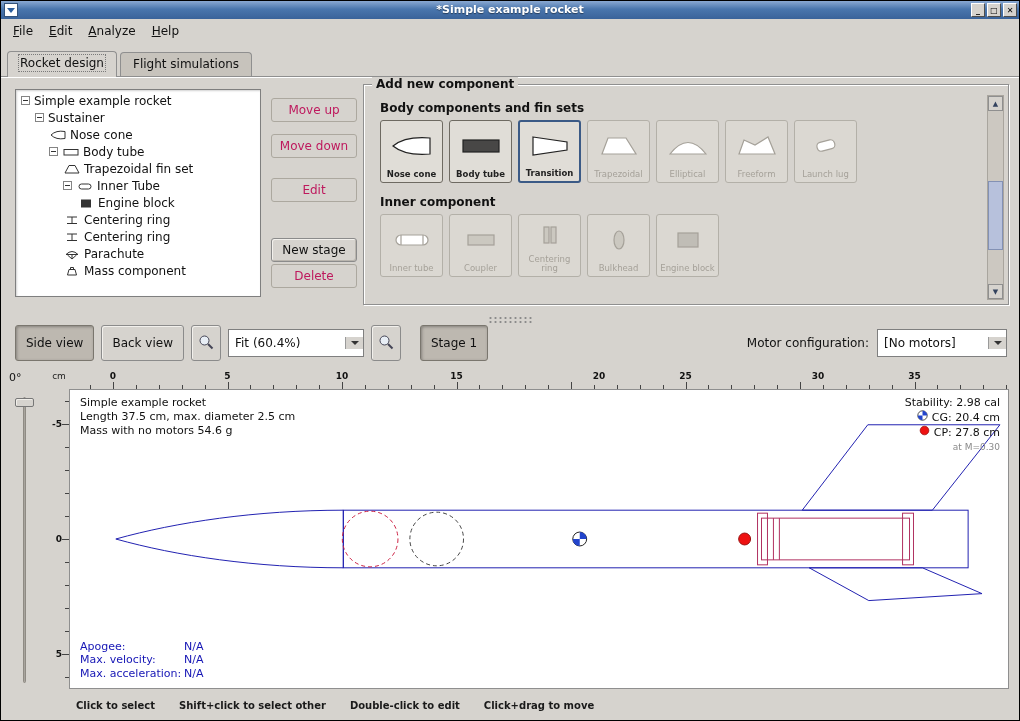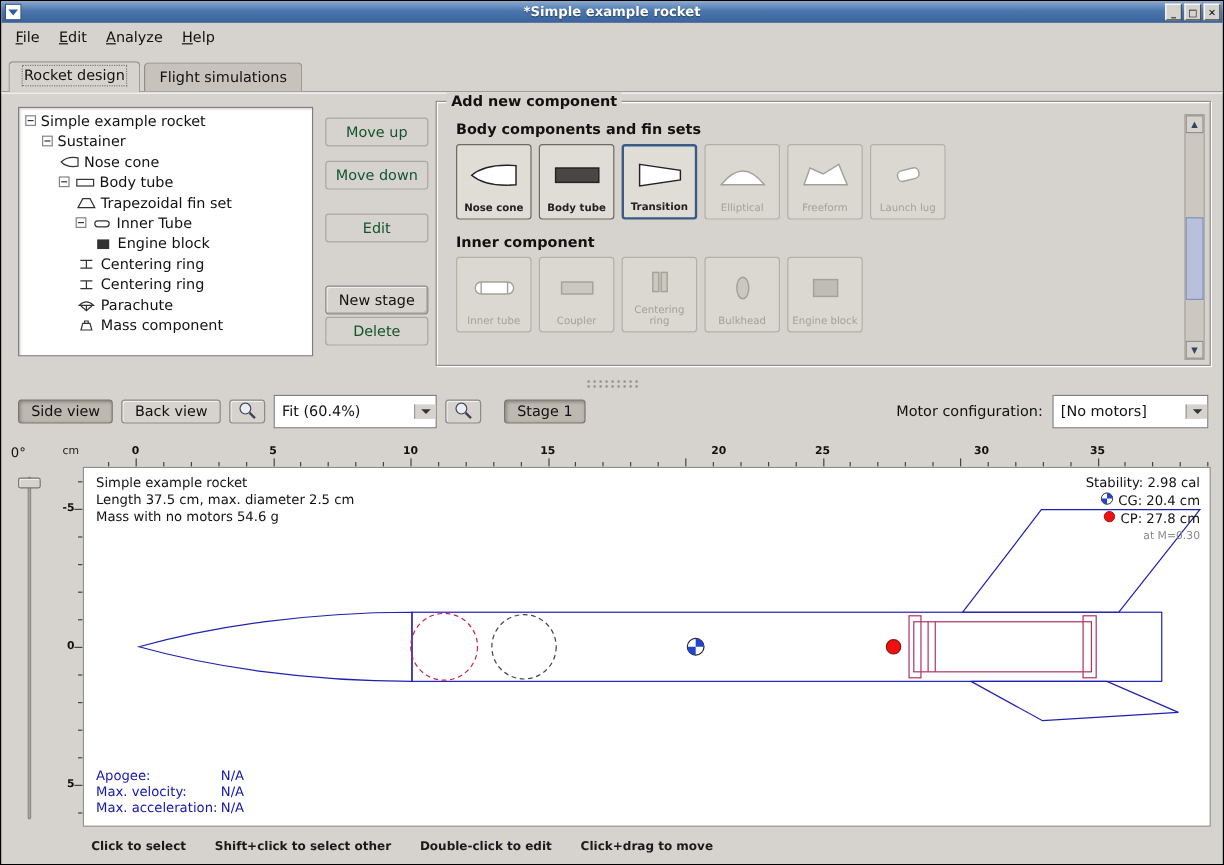--- a/index.html
+++ b/index.html
@@ -41,21 +41,21 @@
   .tree-row { display: flex; align-items: center; height: 17px; white-space: nowrap; cursor: default; }
   .expander { width: 9px; height: 9px; border: 1px solid #848484; background: #fff;
     position: relative; margin-right: 4px; flex: none; }
   .expander::before { content: ""; position: absolute; left: 1px; top: 3px; width: 5px; height: 1px; background: #333; }
   .tree-icon { width: 18px; height: 12px; margin-right: 3px; color: #333; flex: none; display: inline-flex; }
 
   .actions-col { position: absolute; left: 270px; top: 0; width: 86px; height: 100%; }
   .push-btn { position: absolute; left: 0; width: 86px; height: 24px; background: #d6d3ce;
     border: 1px solid #8b8b8b; border-radius: 3px; display: flex; align-items: center; justify-content: center;
     box-shadow: inset 1px 1px 0 #f2f0ec, inset -1px -1px 0 #b9b5ae; cursor: default; }
-  .push-btn.disabled { color: #14532d; border-color: #aca89f; box-shadow: none; }
+  .push-btn.disabled { color: #be185d; border-color: #aca89f; box-shadow: none; }
 
   .add-panel { position: absolute; left: 362px; top: 6px; right: 10px; bottom: 8px;
     border: 1px solid #8f8f8f; box-shadow: inset 1px 1px 0 #fff, 1px 1px 0 #fff; }
   .add-panel-title { position: absolute; top: -8px; left: 8px; background: #d6d3ce;
     padding: 0 4px; font-weight: bold; }
   .add-panel-body { position: absolute; inset: 4px 26px 2px 0; overflow: hidden; }
   .section-label { font-weight: bold; margin: 12px 0 5px 16px; }
   .comp-row { display: flex; gap: 6px; margin-left: 16px; }
   .comp-btn { width: 63px; height: 63px; background: #e0ddd7; border: 1px solid #6e6a62;
     border-radius: 3px; display: flex; flex-direction: column; align-items: center;
@@ -77,21 +77,21 @@
 
   
   .splitter { position: absolute; top: 312px; left: 0; right: 0; height: 14px;
     display: flex; align-items: center; justify-content: center; }
   .grip { width: 44px; height: 8px;
     background-image: radial-gradient(#8b8b8b 1px, rgba(0,0,0,0) 1.3px); background-size: 5px 4px; }
 
   
   .view-toolbar { position: absolute; top: 326px; left: 0; right: 0; height: 32px;
     display: flex; align-items: center; padding: 0 12px 0 14px; gap: 7px; }
-  .tool-btn { height: 20px; padding: 0 10px; background: #d6d3ce; border: 1px solid #8b8b8b;
+  .tool-btn { height: 36px; padding: 0 10px; background: #d6d3ce; border: 1px solid #8b8b8b;
     border-radius: 3px; display: flex; align-items: center; justify-content: center;
     box-shadow: inset 1px 1px 0 #f2f0ec; cursor: default; }
   .tool-btn.pressed { background: #bdb8b0; box-shadow: inset 1px 1px 3px rgba(0,0,0,.3); border-color: #7a766e; }
   .icon-btn { padding: 0 5px; }
   .stage-btn { margin-left: 12px; }
   .toolbar-right { margin-left: auto; display: flex; align-items: center; gap: 8px; }
   .combo { display: flex; height: 28px; background: #fff; border: 1px solid #7f7f7f; align-items: center; }
   .zoom-combo { width: 136px; } .motor-combo { width: 130px; }
   .combo-text { flex: 1; display: flex; align-items: center; padding-left: 6px; overflow: hidden; white-space: nowrap; }
   .combo-arrow { width: 18px; background: #d6d3ce; border-left: 1px solid #9a9a9a;
@@ -286,20 +286,28 @@
               </div>
               <div class="comp-label">Body tube</div>
             </div>
             <div class="comp-btn selected">
               <div class="comp-icon">
                 <svg viewBox="0 0 44 26" width="44" height="26" fill="none" stroke="currentColor" stroke-width="1.2">
                   <path d="M5,4 L39,9 L39,17 L5,22 Z" fill="#fff"></path>
                 </svg>
               </div>
               <div class="comp-label">Transition</div>
+            </div>
+            <div class="comp-btn disabled">
+              <div class="comp-icon">
+                <svg viewBox="0 0 44 26" width="44" height="26" fill="none" stroke="currentColor" stroke-width="1.2">
+                  <path d="M5,21 L11,5 L29,5 L39,21 Z" fill="#fff"></path>
+                </svg>
+              </div>
+              <div class="comp-label">Trapezoidal</div>
             </div>
             <div class="comp-btn disabled">
               <div class="comp-icon">
                 <svg viewBox="0 0 44 26" width="44" height="26" fill="none" stroke="currentColor" stroke-width="1.2">
                   <path d="M4,21 Q22,-2 40,21 Z" fill="#fff"></path>
                 </svg>
               </div>
               <div class="comp-label">Elliptical</div>
             </div>
             <div class="comp-btn disabled">

